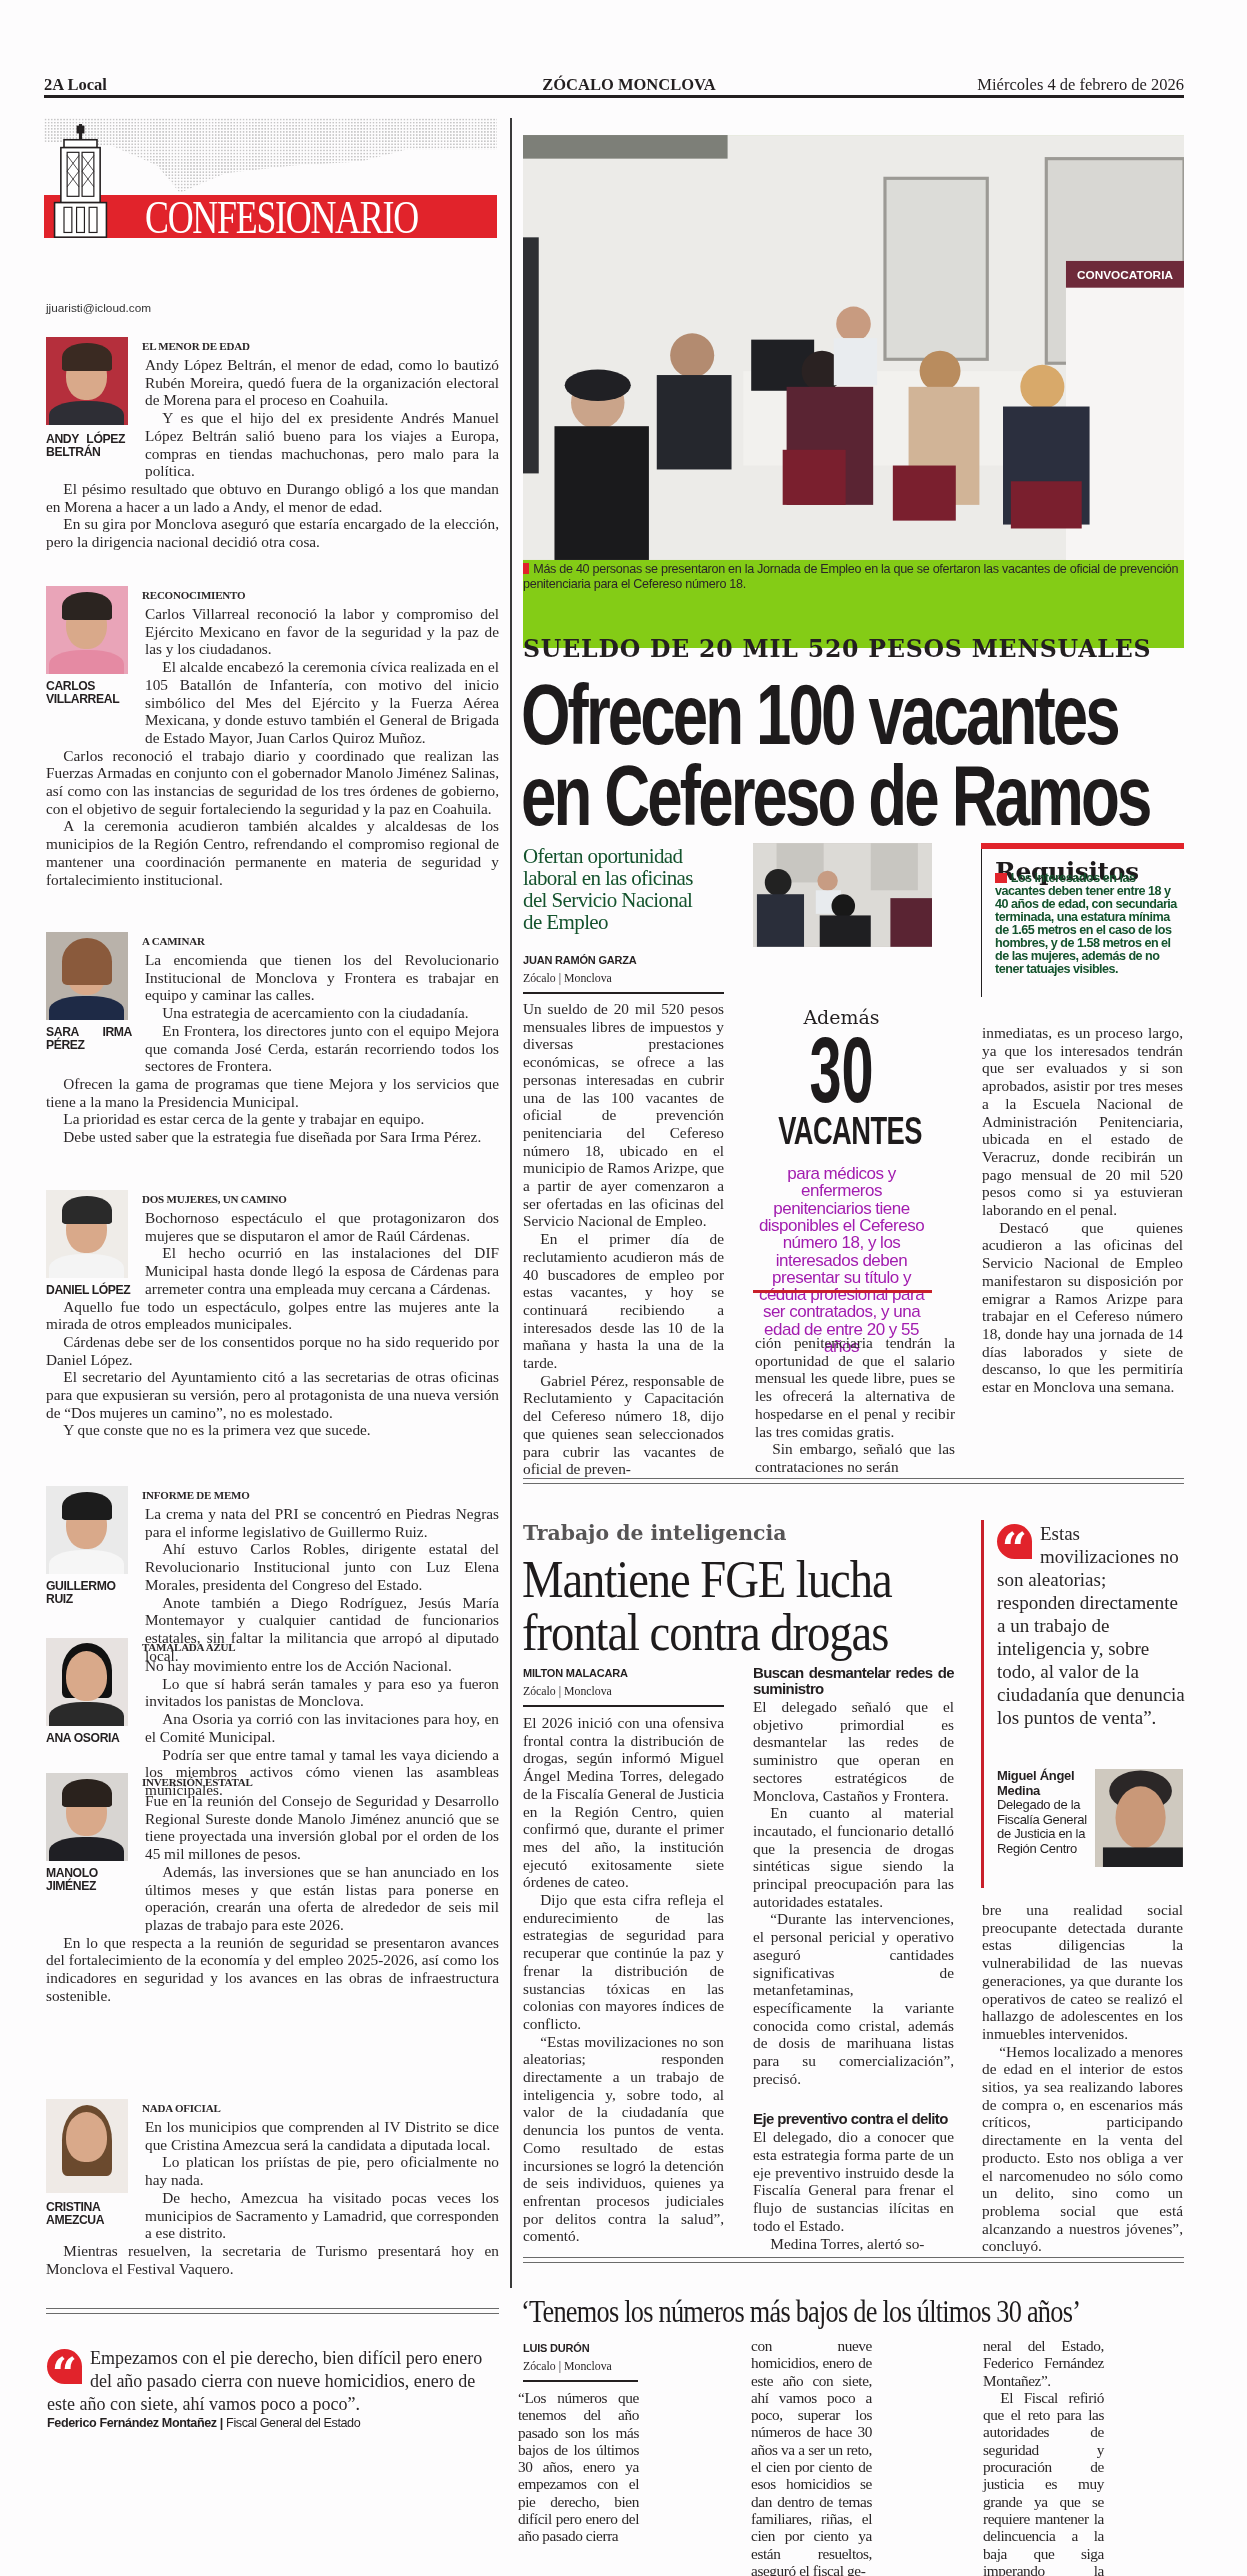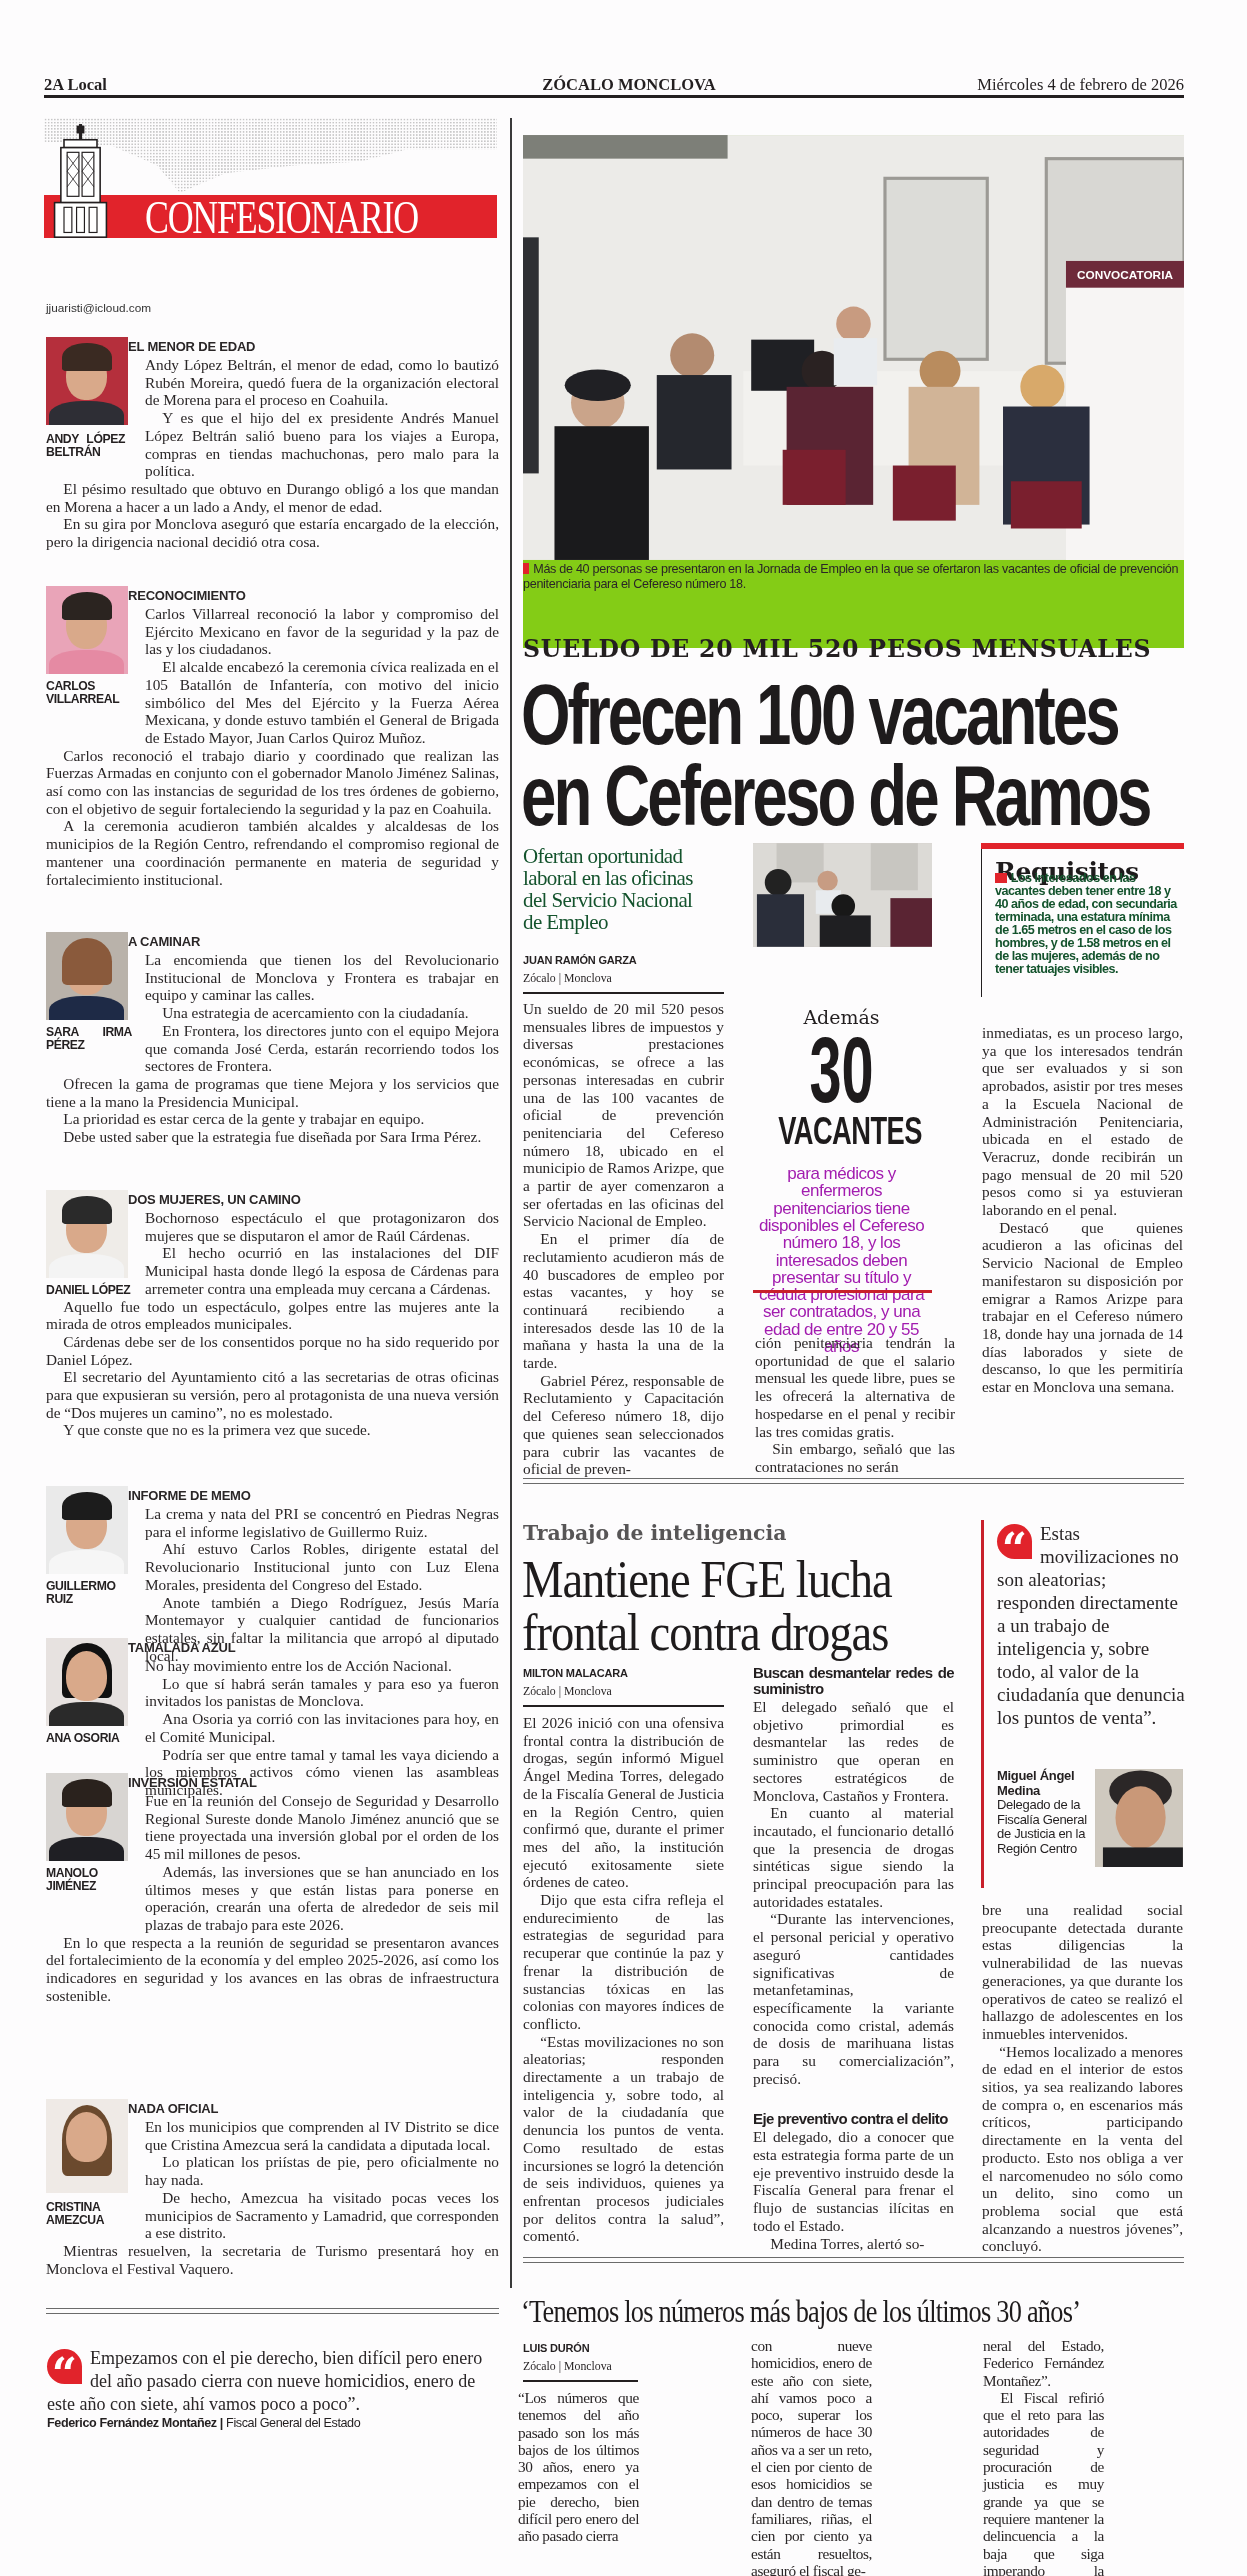--- a/index.html
+++ b/index.html
@@ -30,21 +30,21 @@
   #conf-tower{left:9.4px;top:6.3px;width:55px;height:114px}
   #conf-email{left:46px;top:301px;font-size:11.8px;color:#333}
 
   
   .conf-item{position:absolute;left:46px;width:453px}
   .conf-photo{position:absolute;left:0;top:0;width:82px;height:88px;background:#c9b7a8;overflow:hidden}
   .conf-photo .face{position:absolute;left:20.4px;top:12.6px;width:41px;height:50px;border-radius:50% 50% 45% 45%;background:#d9a98a}
   .conf-photo .hair{position:absolute;left:15.7px;top:6.3px;width:50px;height:28px;border-radius:50% 50% 10% 10%;background:#3a2a22}
   .conf-photo .shoulders{position:absolute;left:3.1px;top:64px;width:75px;height:31px;border-radius:45% 45% 0 0;background:#2e2e35}
   .conf-name{position:absolute;left:0;top:94px;width:86px;font-family:"Liberation Sans","DejaVu Sans",sans-serif;font-weight:bold;font-size:12.2px;line-height:12.6px;letter-spacing:-0.4px;color:#231f20}
-  .conf-head{position:absolute;left:82px;top:0;font-family:Liberation Sans, sans-serif;font-weight:bold;font-size:13px;line-height:19px;letter-spacing:-0.2px}
+  .conf-head{position:absolute;left:96px;top:0;font-family:Liberation Serif, serif;font-weight:bold;font-size:11px;line-height:19px;letter-spacing:-0.2px}
   .conf-body{position:absolute;left:0;top:19px;width:453px}
   .conf-body .lead{margin-left:99px}
   .conf-body p{text-indent:17.3px}
 
   
   #main-photo{left:523px;top:135px;width:661px;height:513px;overflow:hidden;background:#84cc16}
   #main-caption{left:523px;top:562px;width:661px;font-size:12.6px;line-height:15px;font-family:"Liberation Sans",sans-serif;letter-spacing:-0.3px;color:#2a2627}
   .red-sq{display:inline-block;width:6.3px;height:11px;background:#e1232b;margin-right:3.9px;vertical-align:-0.8px}
 
   #kicker{left:523px;top:635px;font-family:"DejaVu Serif",serif;font-weight:bold;font-size:23.6px;letter-spacing:0.8px;color:#231f20;white-space:nowrap}

